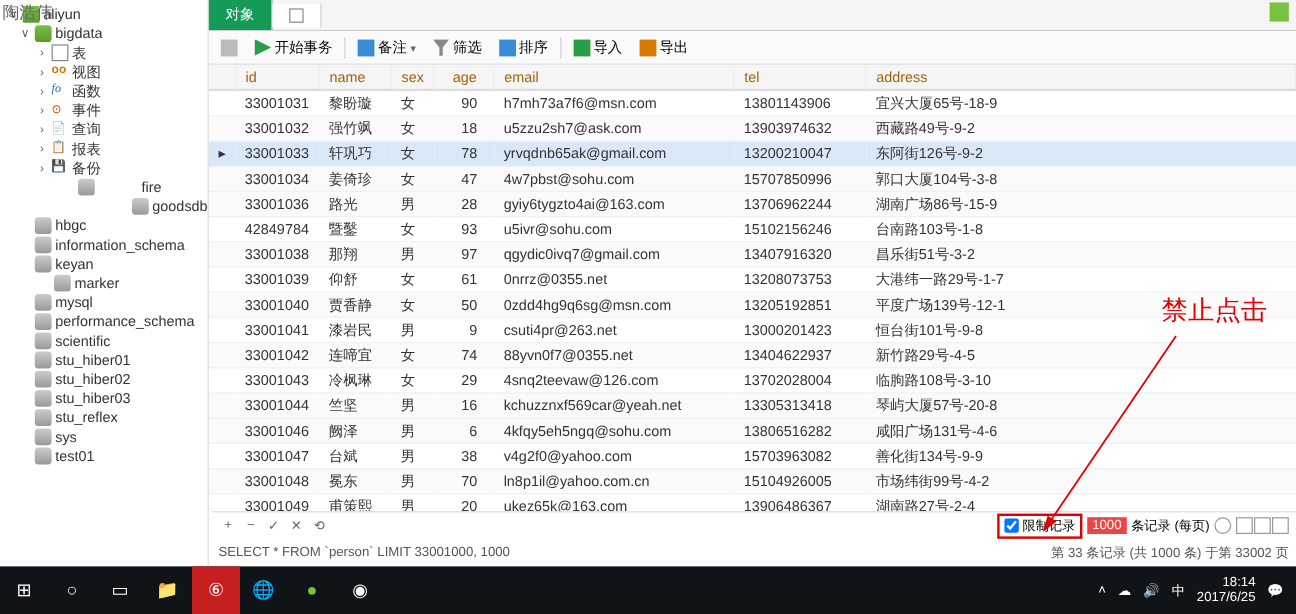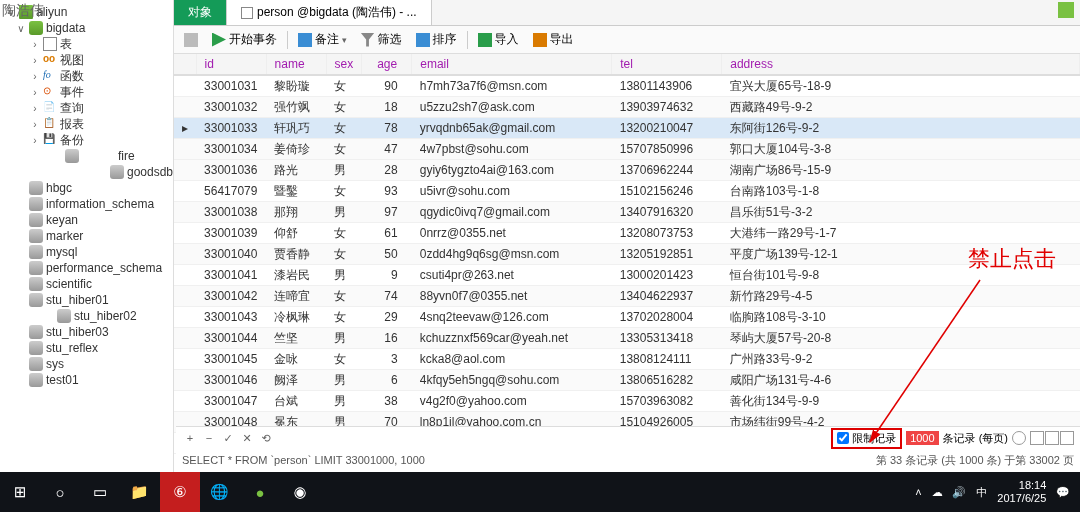--- a/index.html
+++ b/index.html
@@ -35,21 +35,21 @@
 .ti-play { background: #2a9d4a; clip-path: polygon(0 0,100% 50%,0 100%); }
 .ti-memo { background: #3a8dd4; }
 .ti-filter { background: #888; clip-path: polygon(0 0,100% 0,60% 50%,60% 100%,40% 100%,40% 50%); }
 .ti-sort { background: #3a8dd4; }
 .ti-imp { background: #2a9d4a; }
 .ti-exp { background: #d97a00; }
 .dd { font-size: 9px; color: #666; }
 
 .grid { flex: 1; overflow: auto; position: relative; }
 table { border-collapse: collapse; width: 100%; font-size: 12px; }
-th { text-align: left; padding: 3px 8px; background: #f5f5f5; border-bottom: 2px solid #ddd; border-right: 1px solid #eee; font-weight: normal; color: #a21caf; }
+th { text-align: left; padding: 3px 8px; background: #f5f5f5; border-bottom: 2px solid #ddd; border-right: 1px solid #eee; font-weight: normal; color: #a16207; }
 td { padding: 1.5px 8px; border-bottom: 1px solid #f0f0f0; color: #333; }
 tr.alt td { background: #fafafa; }
 tr.sel td { background: #d9e8f7; }
 .rowptr { width: 14px; text-align: center; color: #333; }
 th.id,td.id { width: 70px; }
 th.name,td.name { width: 60px; }
 th.sex,td.sex { width: 34px; }
 th.age,td.age { width: 50px; text-align: right; padding-right: 14px; }
 th.email,td.email { width: 200px; }
 th.tel,td.tel { width: 110px; }
@@ -150,21 +150,21 @@
         <div class="tree-item" style="padding-left: 16px;">
           <span class="ex"></span>
           <span class="ic ic-db-g"></span>
           <span>information_schema</span>
         </div>
         <div class="tree-item" style="padding-left: 16px;">
           <span class="ex"></span>
           <span class="ic ic-db-g"></span>
           <span>keyan</span>
         </div>
-        <div class="tree-item" style="padding-left: 16px;">
+        <div class="tree-item" style="padding-left: 16px; margin-left: 16px;">
           <span class="ex"></span>
           <span class="ic ic-db-g"></span>
           <span>marker</span>
         </div>
         <div class="tree-item" style="padding-left: 16px;">
           <span class="ex"></span>
           <span class="ic ic-db-g"></span>
           <span>mysql</span>
         </div>
         <div class="tree-item" style="padding-left: 16px;">
@@ -175,21 +175,21 @@
         <div class="tree-item" style="padding-left: 16px;">
           <span class="ex"></span>
           <span class="ic ic-db-g"></span>
           <span>scientific</span>
         </div>
         <div class="tree-item" style="padding-left: 16px;">
           <span class="ex"></span>
           <span class="ic ic-db-g"></span>
           <span>stu_hiber01</span>
         </div>
-        <div class="tree-item" style="padding-left: 16px; margin-left: 28px;">
+        <div class="tree-item" style="padding-left: 16px;">
           <span class="ex"></span>
           <span class="ic ic-db-g"></span>
           <span>stu_hiber02</span>
         </div>
         <div class="tree-item" style="padding-left: 16px;">
           <span class="ex"></span>
           <span class="ic ic-db-g"></span>
           <span>stu_hiber03</span>
         </div>
         <div class="tree-item" style="padding-left: 16px;">
@@ -208,21 +208,20 @@
           <span>test01</span>
         </div>
       </div>
   </div>
 
   <div class="content">
     <div class="tabs">
       <div class="tab active"><span>对象</span></div>
       <div class="tab person">
           <span class="ic-t"></span>
-          <span>person @bigdata (陶浩伟) - ...</span>
         </div>
     </div>
     <div class="toolbar">
       <div class="tbtn">
           <span class="ti ti-mark"></span>
         </div>
       <div class="tbtn">
           <span class="ti ti-play"></span>
           <span>开始事务</span>
         </div>
@@ -310,21 +309,21 @@
               <td class="id">33001036</td>
               <td class="name">路光</td>
               <td class="sex">男</td>
               <td class="age">28</td>
               <td class="email">gyiy6tygzto4ai@163.com</td>
               <td class="tel">13706962244</td>
               <td>湖南广场86号-15-9</td>
             </tr>
             <tr>
               <td class="rowptr"></td>
-              <td class="id">56417079</td>
+              <td class="id">42849784</td>
               <td class="name">暨鑿</td>
               <td class="sex">女</td>
               <td class="age">93</td>
               <td class="email">u5ivr@sohu.com</td>
               <td class="tel">15102156246</td>
               <td>台南路103号-1-8</td>
             </tr>
             <tr class="alt">
               <td class="rowptr"></td>
               <td class="id">33001038</td>
@@ -387,30 +386,20 @@
             </tr>
             <tr class="alt">
               <td class="rowptr"></td>
               <td class="id">33001044</td>
               <td class="name">竺坚</td>
               <td class="sex">男</td>
               <td class="age">16</td>
               <td class="email">kchuzznxf569car@yeah.net</td>
               <td class="tel">13305313418</td>
               <td>琴屿大厦57号-20-8</td>
-            </tr>
-            <tr>
-              <td class="rowptr"></td>
-              <td class="id">33001045</td>
-              <td class="name">金咏</td>
-              <td class="sex">女</td>
-              <td class="age">3</td>
-              <td class="email">kcka8@aol.com</td>
-              <td class="tel">13808124111</td>
-              <td>广州路33号-9-2</td>
             </tr>
             <tr class="alt">
               <td class="rowptr"></td>
               <td class="id">33001046</td>
               <td class="name">阙泽</td>
               <td class="sex">男</td>
               <td class="age">6</td>
               <td class="email">4kfqy5eh5ngq@sohu.com</td>
               <td class="tel">13806516282</td>
               <td>咸阳广场131号-4-6</td>

